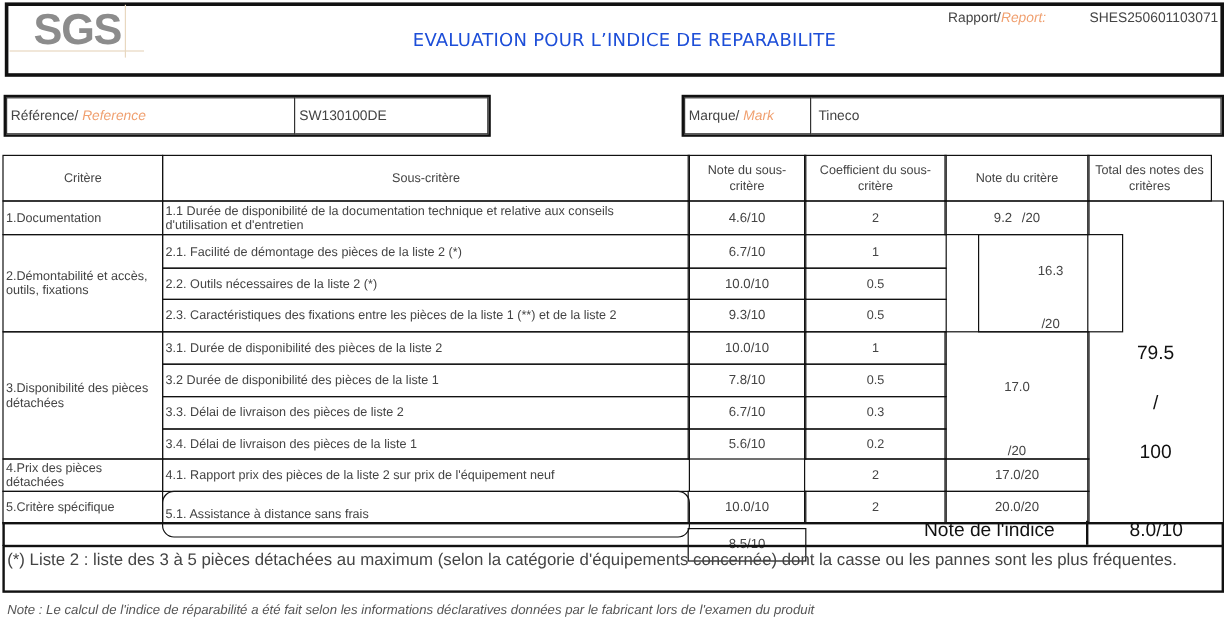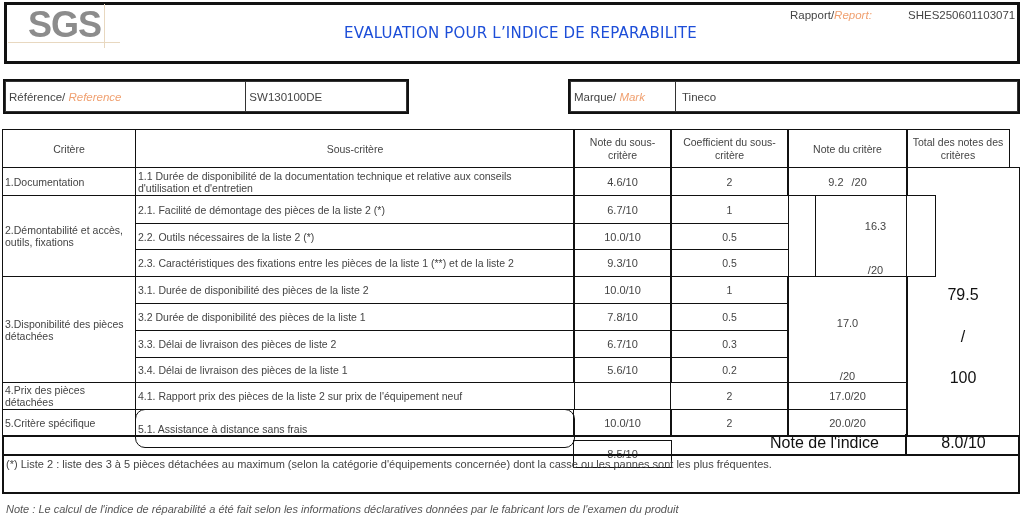--- a/index.html
+++ b/index.html
@@ -16,21 +16,21 @@
   .rep-val{left:908px;top:9px;font-size:11.5px;color:#444;}
   .info{font-size:11.5px;color:#444;}
   .info table{border-collapse:collapse;width:100%;height:100%;}
   .info td{border:1px solid #333;padding:0 3px;white-space:nowrap;overflow:hidden;}
   .grid{position:absolute;left:2px;top:129px;width:1018px;}
   .cell{position:absolute;box-sizing:border-box;border:1.5px solid #111;font-size:10.5px;color:#444;overflow:hidden;}
   .c{display:flex;align-items:center;justify-content:center;text-align:center;}
   .l{display:flex;align-items:center;padding-left:2px;line-height:12px;}
   .note{flex-direction:row;line-height:10px;font-size:11px;}
   .big{font-size:16px;color:#111;font-weight:normal;}
-  .foot{font-size:11px;color:#444;}
+  .foot{font-size:14px;color:#444;}
   .fnote{left:6px;top:503px;font-size:11px;color:#555;font-style:italic;}
 </style>
 </head>
 <body>
 
 <div class="abs box header"></div>
 <div class="abs logo">SGS</div>
 <div class="abs logo-hline"></div>
 <div class="abs logo-vline"></div>
 <div class="abs title">EVALUATION POUR L’INDICE DE REPARABILITE</div>

